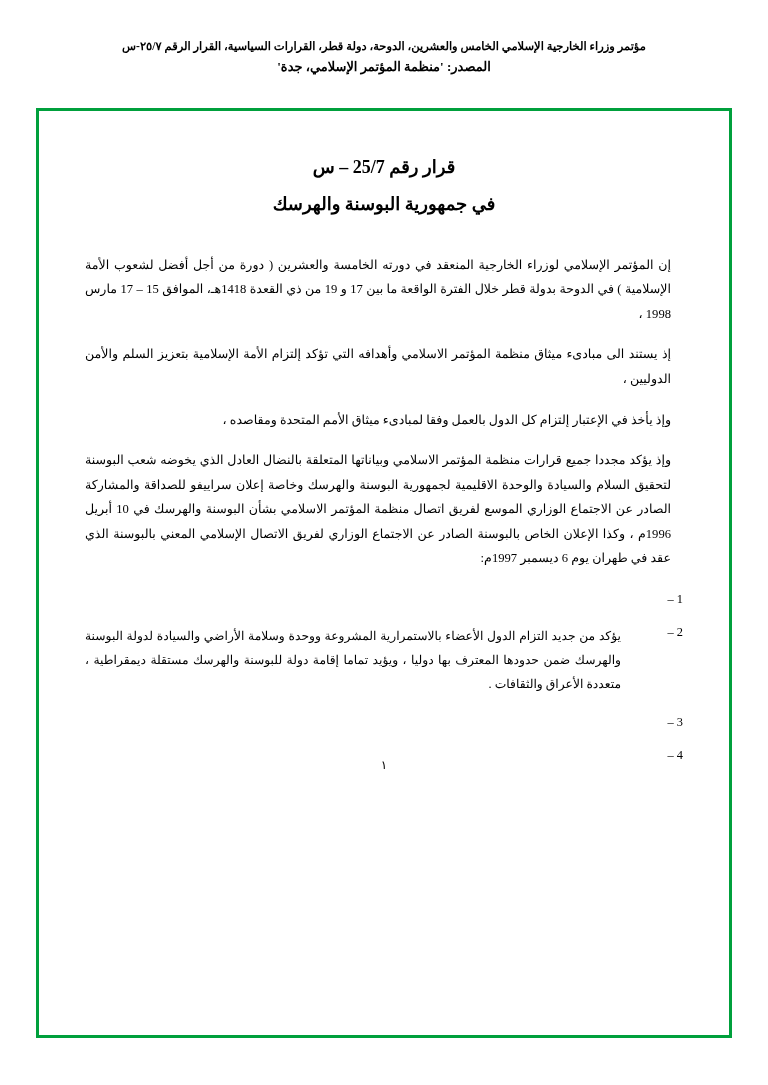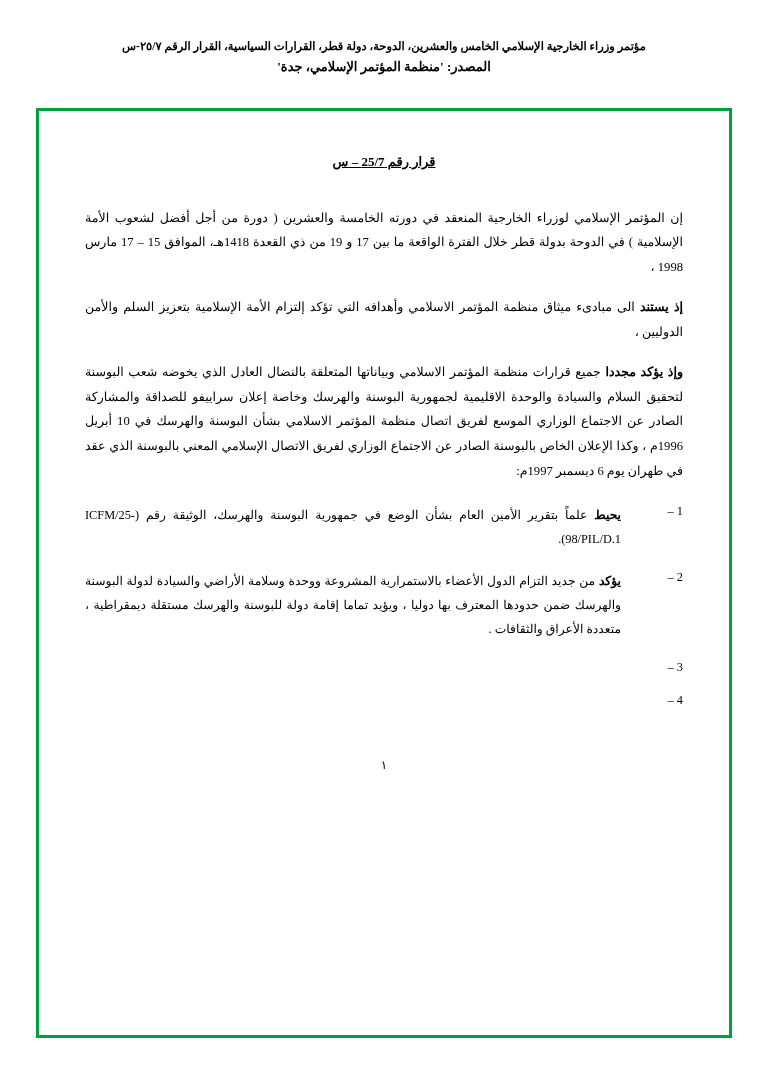--- a/index.html
+++ b/index.html
@@ -49,36 +49,35 @@
     border: 3px solid #00a03c;
     box-sizing: border-box;
     padding: 38px 46px 20px 46px;
     direction: rtl;
   }
   .title-block {
     text-align: center;
     margin-bottom: 30px;
   }
   .title-line {
-    font-size: 13px;
+    font-size: 18px;
     font-weight: bold;
     line-height: 2.05;
     letter-spacing: 0.3px;
-    text-decoration: underline;
   }
   p.para {
     font-size: 12.6px;
     line-height: 1.95;
     text-align: justify;
     text-align-last: right;
-    margin: 0 0 16px 0;
+    margin: 0 12px 16px 0;
     direction: rtl;
   }
   .lead {
-    font-weight: bold;
+    font-weight: normal;
   }
   .small-para {
     font-size: 11.6px;
     line-height: 1.95;
   }
   
   .items {
     margin-top: 20px;
   }
   .item {
@@ -120,42 +119,43 @@
 
   <div class="header">
     <div class="header-line1">مؤتمر وزراء الخارجية الإسلامي الخامس والعشرين، الدوحة، دولة قطر، القرارات السياسية، القرار الرقم ٢٥/٧-س</div>
     <div class="header-line2">المصدر:  'منظمة المؤتمر الإسلامي، جدة'</div>
   </div>
 
   <div class="frame">
 
     <div class="title-block">
       <div class="title-line">قرار رقم 25/7 – س</div>
+      <div class="title-line">في جمهورية البوسنة والهرسك</div>
     </div>
 
     <p class="para">إن المؤتمر الإسلامي لوزراء الخارجية المنعقد في دورته الخامسة والعشرين ( دورة من أجل أفضل لشعوب الأمة الإسلامية ) في  الدوحة بدولة قطر خلال الفترة الواقعة ما بين  17 و 19 من ذي القعدة 1418هـ، الموافق 15 – 17 مارس 1998 ،</p>
 
     <p class="para">
       <span class="lead">إذ يستند</span><span> الى مبادىء ميثاق منظمة المؤتمر الاسلامي وأهدافه التي تؤكد إلتزام الأمة الإسلامية بتعزيز السلم والأمن الدوليين ،</span>
     </p>
 
+    <p class="para">
+      <span class="lead">وإذ يأخذ</span><span> في الإعتبار إلتزام كل الدول بالعمل وفقا لمبادىء ميثاق الأمم المتحدة ومقاصده ،</span>
+    </p>
 
     <p class="para small-para">
       <span class="lead">وإذ يؤكد مجددا</span><span> جميع قرارات منظمة المؤتمر الاسلامي وبياناتها المتعلقة بالنضال العادل الذي يخوضه شعب البوسنة لتحقيق السلام والسيادة والوحدة الاقليمية لجمهورية البوسنة والهرسك وخاصة إعلان سراييفو للصداقة والمشاركة الصادر عن الاجتماع الوزاري الموسع لفريق اتصال منظمة المؤتمر الاسلامي بشأن البوسنة والهرسك في 10 أبريل 1996م ، وكذا الإعلان الخاص بالبوسنة الصادر عن الاجتماع الوزاري لفريق الاتصال الإسلامي المعني بالبوسنة الذي عقد في طهران يوم 6 ديسمبر 1997م:</span>
     </p>
 
     <div class="items">
 
       <div class="item">
         <div class="item-num">
           <span>1</span>
           <span>–</span>
-        </div>
-        <div class="item-body">
-          <span class="lead">يحيط</span><span> علماً بتقرير الأمين العام بشأن الوضع في جمهورية البوسنة والهرسك، الوثيقة رقم (ICFM/25-98/PIL/D.1).</span>
         </div>
       </div>
 
       <div class="item">
         <div class="item-num">
           <span>2</span>
           <span>–</span>
         </div>
         <div class="item-body">
           <span class="lead">يؤكد</span><span> من جديد التزام الدول الأعضاء بالاستمرارية المشروعة ووحدة وسلامة الأراضي والسيادة لدولة البوسنة والهرسك ضمن حدودها المعترف بها دوليا ، ويؤيد تماما إقامة دولة للبوسنة والهرسك مستقلة ديمقراطية ، متعددة الأعراق والثقافات .</span>

